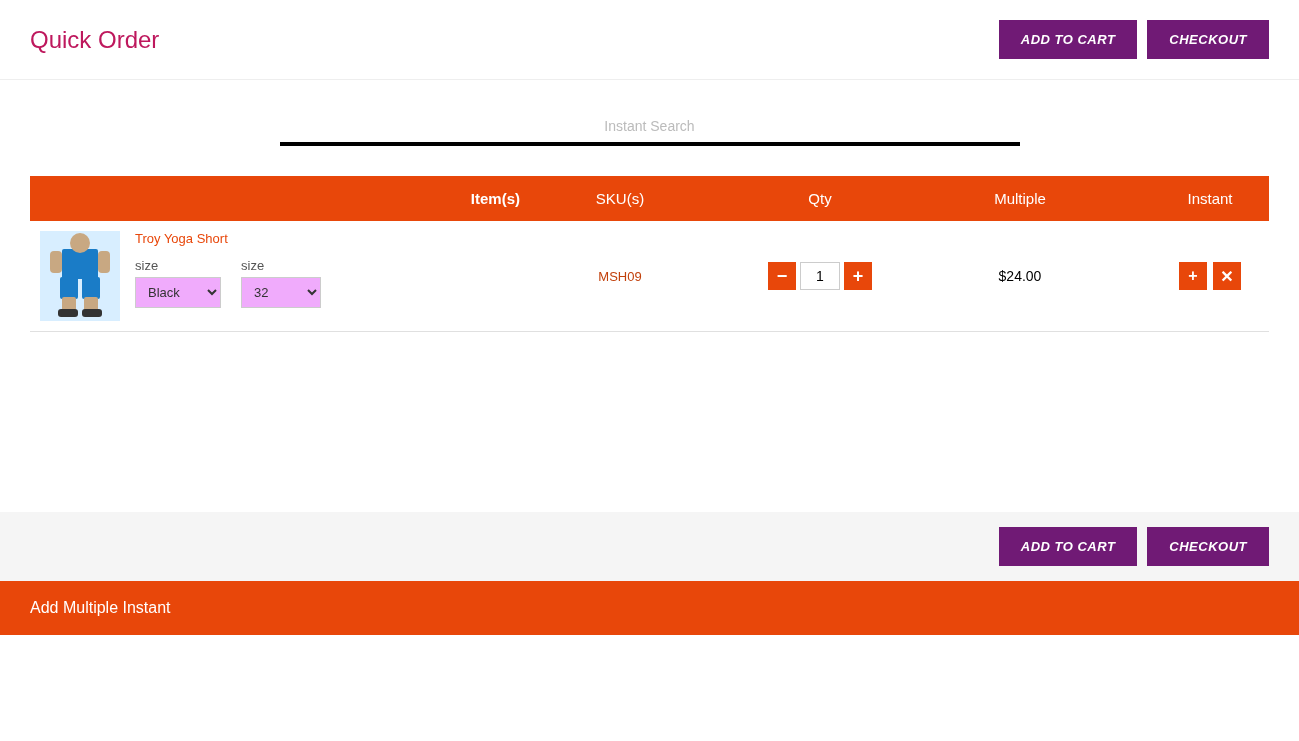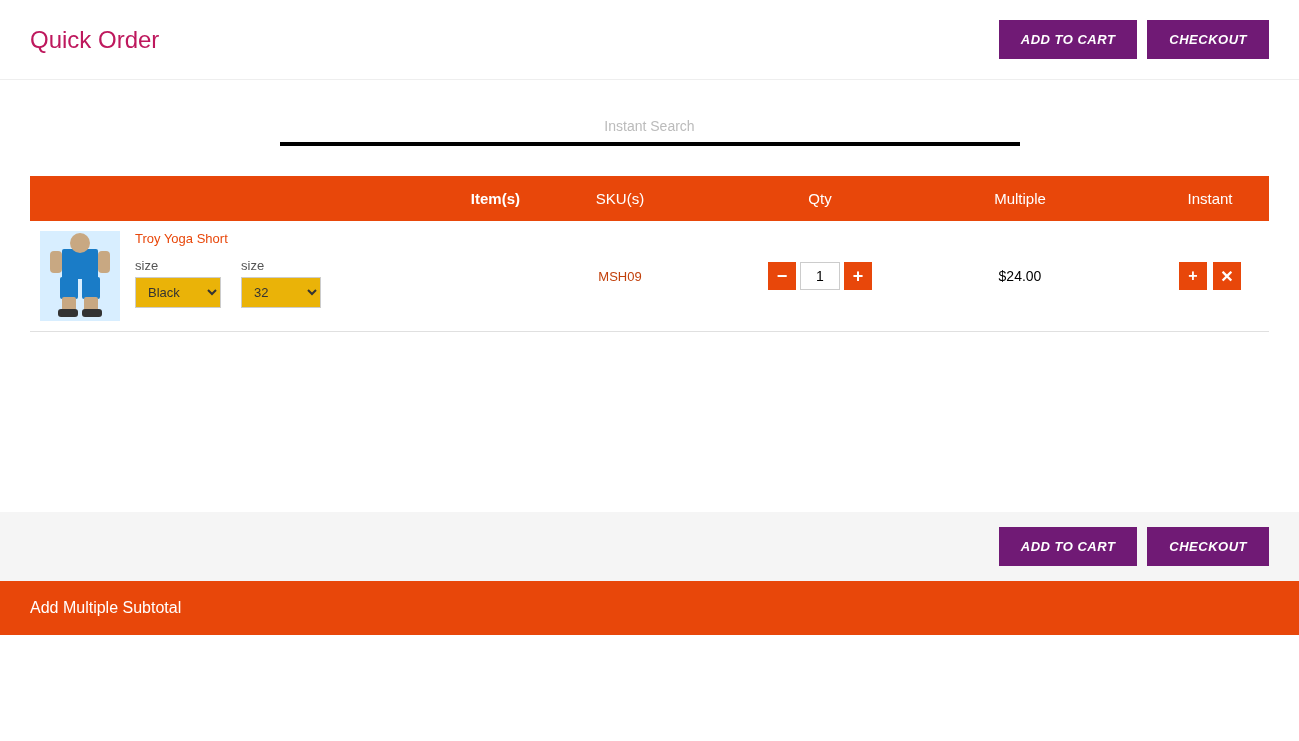--- a/index.html
+++ b/index.html
@@ -28,21 +28,21 @@
 
     .product-cell { display: flex; align-items: flex-start; gap: 15px; }
     .product-image { width: 80px; height: 90px; background: #dbeeff; display: flex; align-items: center; justify-content: center; flex-shrink: 0; overflow: hidden; }
 
     
     .product-info { display: flex; flex-direction: column; gap: 8px; }
     .product-name { color: #e8470a; font-size: 13px; cursor: pointer; }
     .options-row { display: flex; gap: 20px; margin-top: 4px; }
     .option-group { display: flex; flex-direction: column; gap: 4px; }
     .option-label { font-size: 13px; color: #555; }
-    .option-select { border: 1px solid #ccc; padding: 6px 24px 6px 8px; font-size: 13px; color: #333; appearance: auto; cursor: pointer; background: #eab308; min-width: 80px; }
+    .option-select { border: 1px solid #ccc; padding: 6px 24px 6px 8px; font-size: 13px; color: #333; appearance: auto; cursor: pointer; background: #f0abfc; min-width: 80px; }
 
     .sku-cell { text-align: center; color: #c2410c; font-size: 13px; }
 
     .qty-cell { display: flex; align-items: center; justify-content: center; gap: 4px; }
     .qty-btn { background: #e8470a; color: #fff; border: none; width: 28px; height: 28px; font-size: 18px; cursor: pointer; display: flex; align-items: center; justify-content: center; font-weight: bold; }
     .qty-input { width: 40px; height: 28px; text-align: center; border: 1px solid #ccc; font-size: 14px; }
 
     .subtotal-cell { text-align: center; font-size: 14px; color: #000000; }
 
     .action-cell { display: flex; align-items: center; justify-content: center; gap: 6px; }
@@ -143,16 +143,16 @@
       </div>
     </div>
   </div>
 
   <div class="footer-bar">
     <button class="btn-orange">ADD TO CART</button>
     <button class="btn-orange">CHECKOUT</button>
   </div>
 
   <div class="add-multiple">
-    <span class="add-multiple-label">Add Multiple Subtotal</span>
+    <span class="add-multiple-label">Add Multiple Instant</span>
   </div>
 
 </div>
 
 </body></html>

